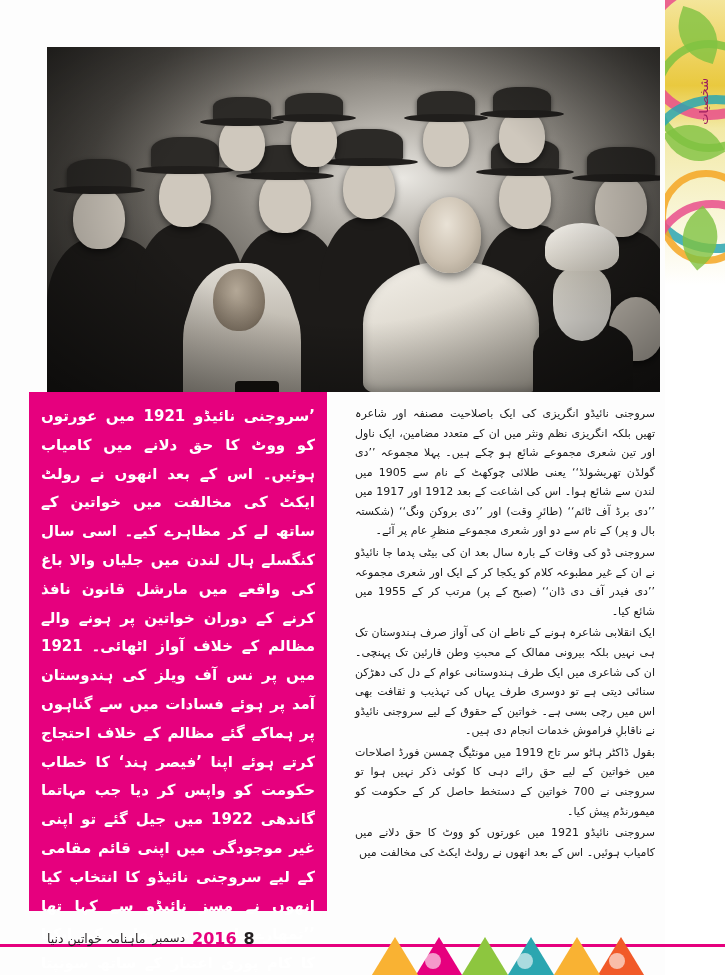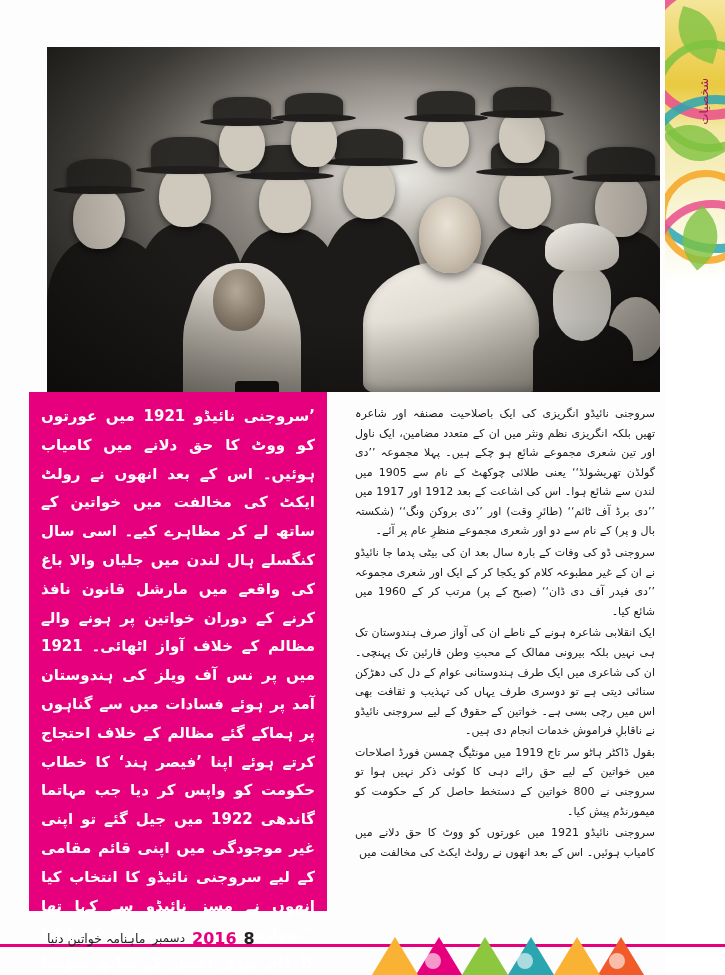--- a/index.html
+++ b/index.html
@@ -382,23 +382,23 @@
         <span class="lady-bag"></span>
       </span>
     </div>
     <div class="photo-vig"></div>
   </figure>
 
   <div class="highlight-box">’سروجنی نائیڈو 1921 میں عورتوں کو ووٹ کا حق دلانے میں کامیاب ہوئیں۔ اس کے بعد انھوں نے رولٹ ایکٹ کی مخالفت میں خواتین کے ساتھ لے کر مظاہرے کیے۔ اسی سال کنگسلے ہال لندن میں جلیاں والا باغ کی واقعے میں مارشل قانون نافذ کرنے کے دوران خواتین پر ہونے والے مظالم کے خلاف آواز اٹھائی۔ 1921 میں پر نس آف ویلز کی ہندوستان آمد پر ہوئے فسادات میں سے گناہوں پر ہماکے گئے مظالم کے خلاف احتجاج کرتے ہوئے اپنا ’فیصر ہند‘ کا خطاب حکومت کو واپس کر دیا جب مہاتما گاندھی 1922 میں جیل گئے تو اپنی غیر موجودگی میں اپنی قائم مقامی کے لیے سروجنی نائیڈو کا انتخاب کیا انھوں نے مسز نائیڈو سے کہا تھا ’’تمھارے ہاتھوں میں بھارت کی ایکتا کا کام پوری اعتبار کے ساتھ سونپتا ہوں۔‘‘ سروجنی نائیڈو نے مہاتما گاندھی کے حکم کے سر آنکھوں پر رکھ کر پوری ذمہ داری سے اپنا فرض نبھایا‘</div>
 
   <div class="body-col">
     <p>سروجنی نائیڈو انگریزی کی ایک باصلاحیت مصنفہ اور شاعرہ تھیں بلکہ انگریزی نظم ونثر میں ان کے متعدد مضامین، ایک ناول اور تین شعری مجموعے شائع ہو چکے ہیں۔ پہلا مجموعہ ’’دی گولڈن تھریشولڈ‘‘ یعنی طلائی چوکھٹ کے نام سے 1905 میں لندن سے شائع ہوا۔ اس کی اشاعت کے بعد 1912 اور 1917 میں ’’دی برڈ آف ٹائم‘‘ (طائرِ وقت) اور ’’دی بروکن ونگ‘‘ (شکستہ بال و پر) کے نام سے دو اور شعری مجموعے منظرِ عام پر آئے۔</p>
-    <p>سروجنی ڈو کی وفات کے بارہ سال بعد ان کی بیٹی پدما جا نائیڈو نے ان کے غیر مطبوعہ کلام کو یکجا کر کے ایک اور شعری مجموعہ ’’دی فیدر آف دی ڈان‘‘ (صبح کے پر) مرتب کر کے 1960 میں شائع کیا۔</p>
+    <p>سروجنی ڈو کی وفات کے بارہ سال بعد ان کی بیٹی پدما جا نائیڈو نے ان کے غیر مطبوعہ کلام کو یکجا کر کے ایک اور شعری مجموعہ ’’دی فیدر آف دی ڈان‘‘ (صبح کے پر) مرتب کر کے 1955 میں شائع کیا۔</p>
     <p>ایک انقلابی شاعرہ ہونے کے ناطے ان کی آواز صرف ہندوستان تک ہی نہیں بلکہ بیرونی ممالک کے محبتِ وطن قارئین تک پہنچی۔ ان کی شاعری میں ایک طرف ہندوستانی عوام کے دل کی دھڑکن سنائی دیتی ہے تو دوسری طرف یہاں کی تہذیب و ثقافت بھی اس میں رچی بسی ہے۔ خواتین کے حقوق کے لیے سروجنی نائیڈو نے ناقابلِ فراموش خدمات انجام دی ہیں۔</p>
-    <p>بقول ڈاکٹر ہاٹو سر تاج 1919 میں مونٹیگ چمسن فورڈ اصلاحات میں خواتین کے لیے حق رائے دہی کا کوئی ذکر نہیں ہوا تو سروجنی نے 800 خواتین کے دستخط حاصل کر کے حکومت کو میمورنڈم پیش کیا۔</p>
+    <p>بقول ڈاکٹر ہاٹو سر تاج 1919 میں مونٹیگ چمسن فورڈ اصلاحات میں خواتین کے لیے حق رائے دہی کا کوئی ذکر نہیں ہوا تو سروجنی نے 700 خواتین کے دستخط حاصل کر کے حکومت کو میمورنڈم پیش کیا۔</p>
     <p>سروجنی نائیڈو 1921 میں عورتوں کو ووٹ کا حق دلانے میں کامیاب ہوئیں۔ اس کے بعد انھوں نے رولٹ ایکٹ کی مخالفت میں</p>
   </div>
 
   <div class="footer">
     <div class="footer-bar"></div>
     <div class="footer-mag">
       <span class="page-num">8</span>
       <span class="year">2016</span>
       <span class="month">دسمبر</span>
       <span class="mag-name">ماہنامہ خواتین دنیا</span>

